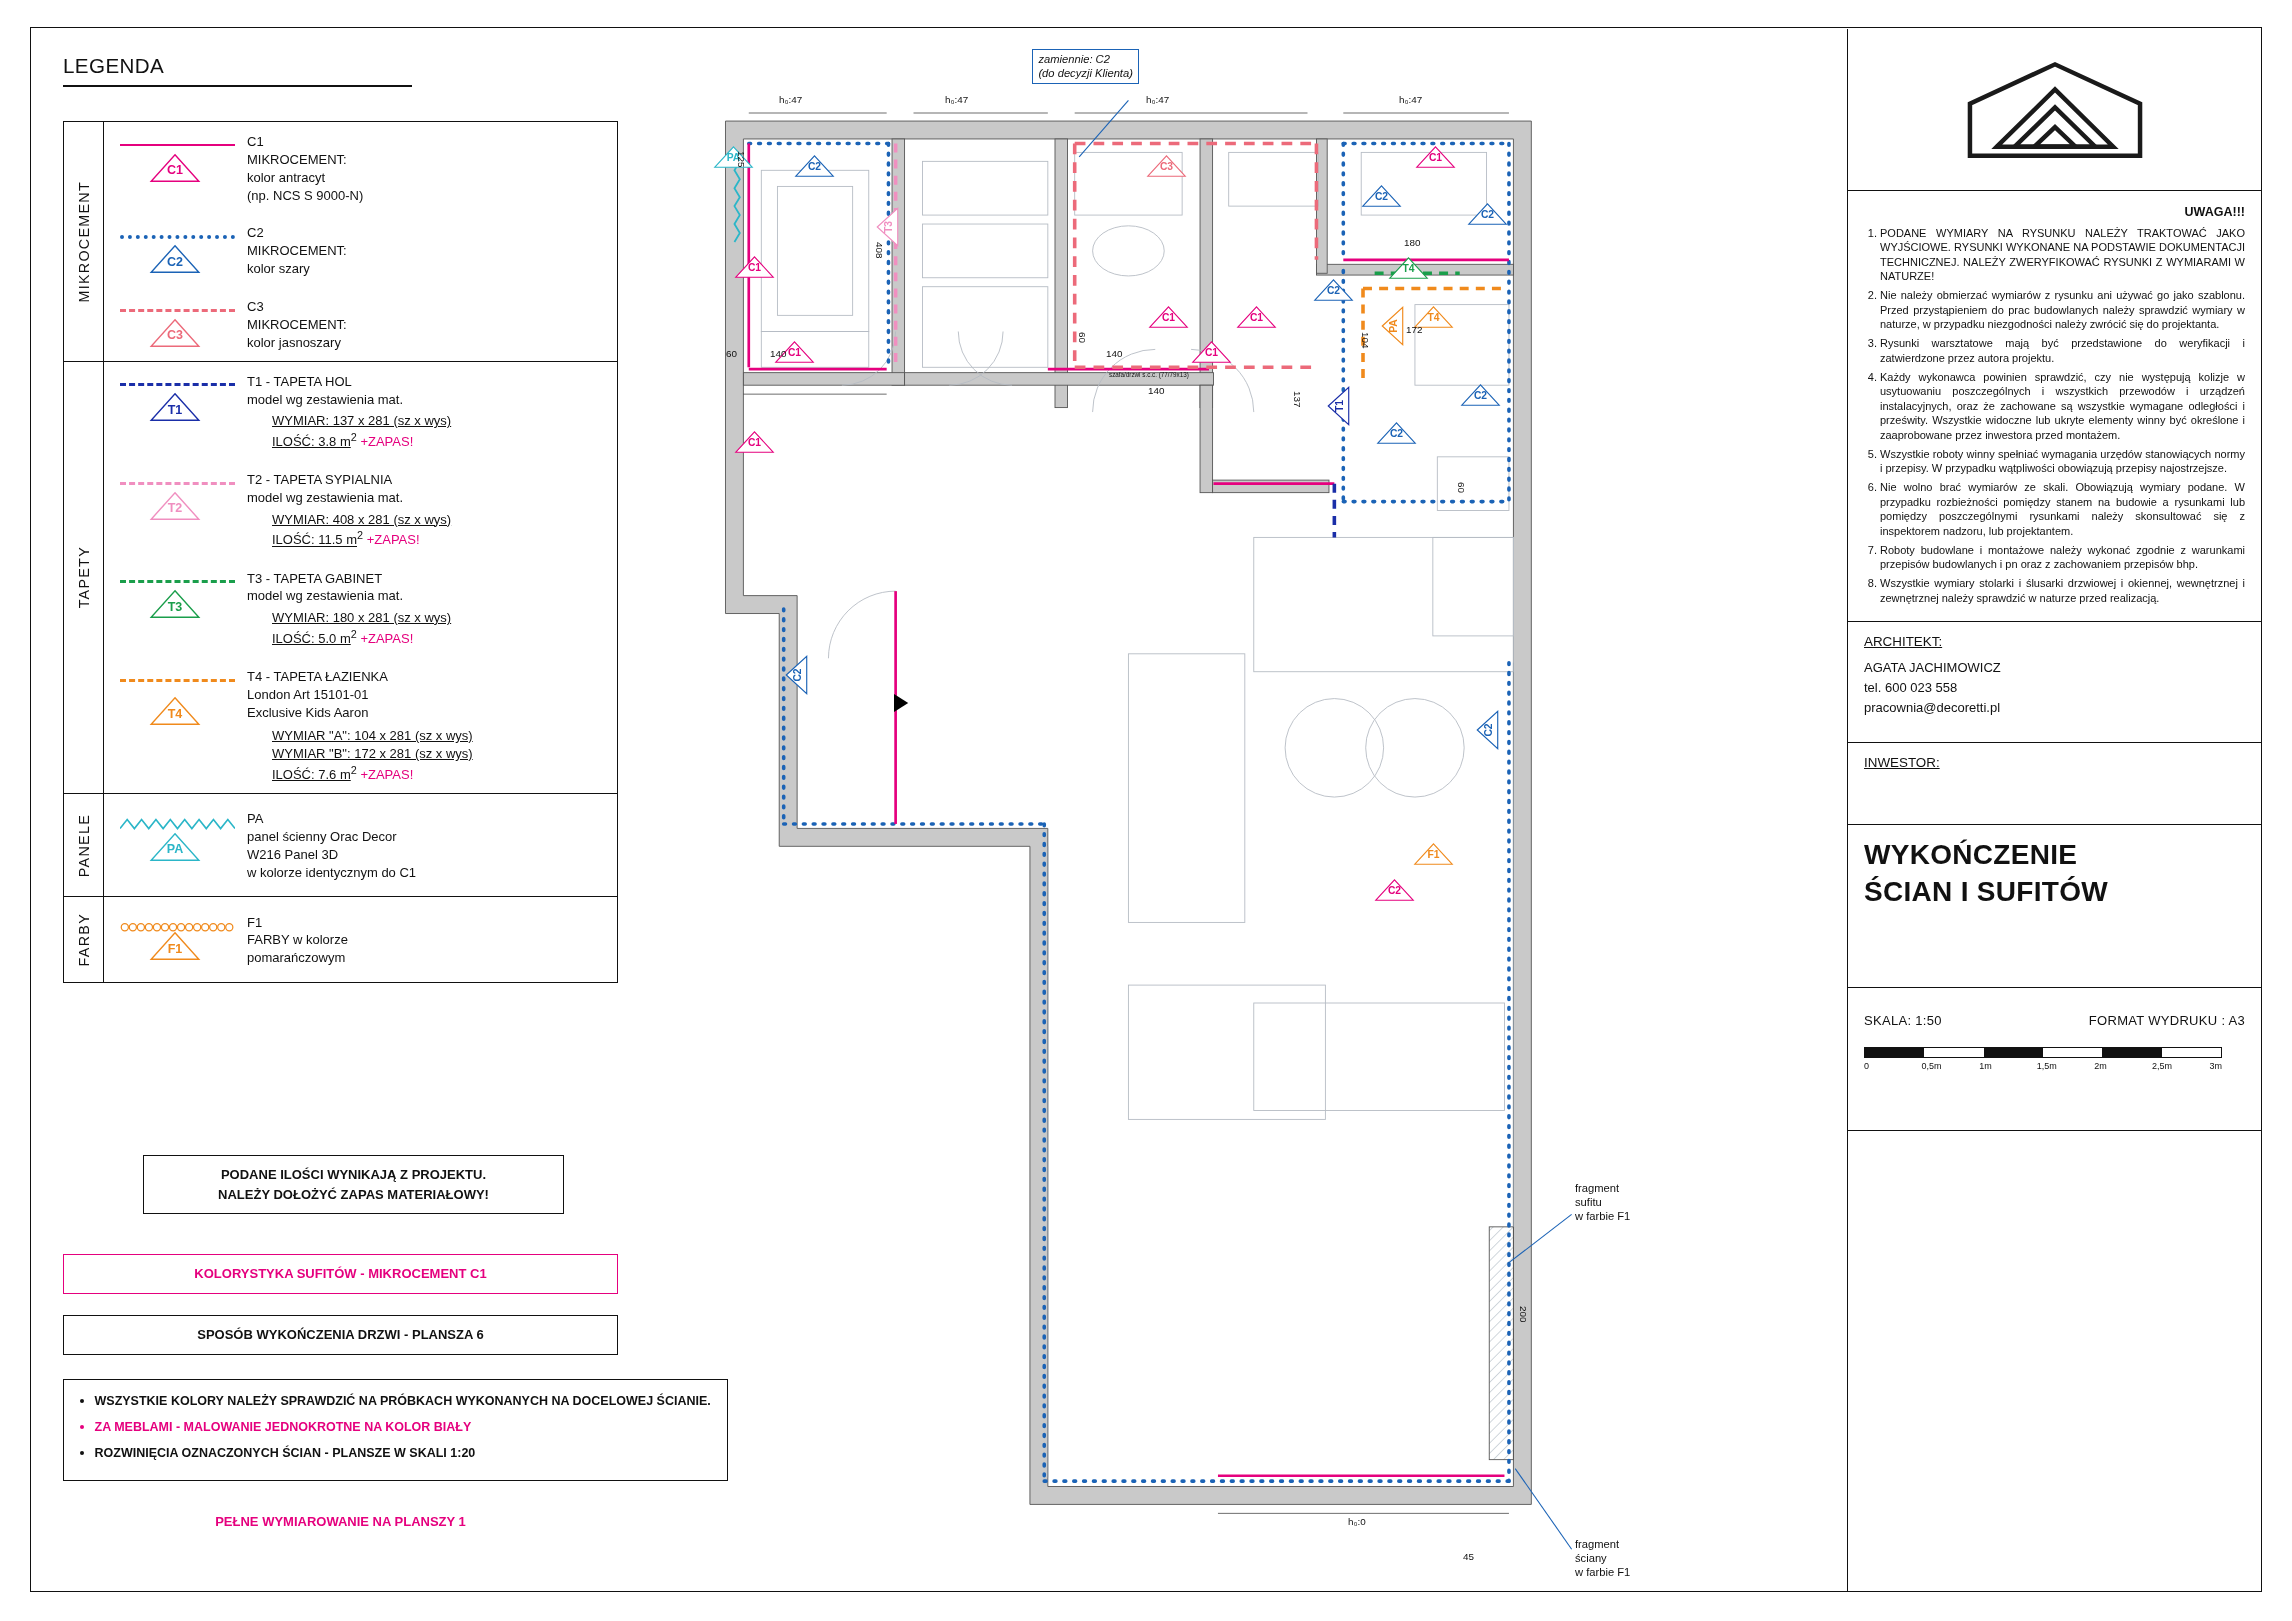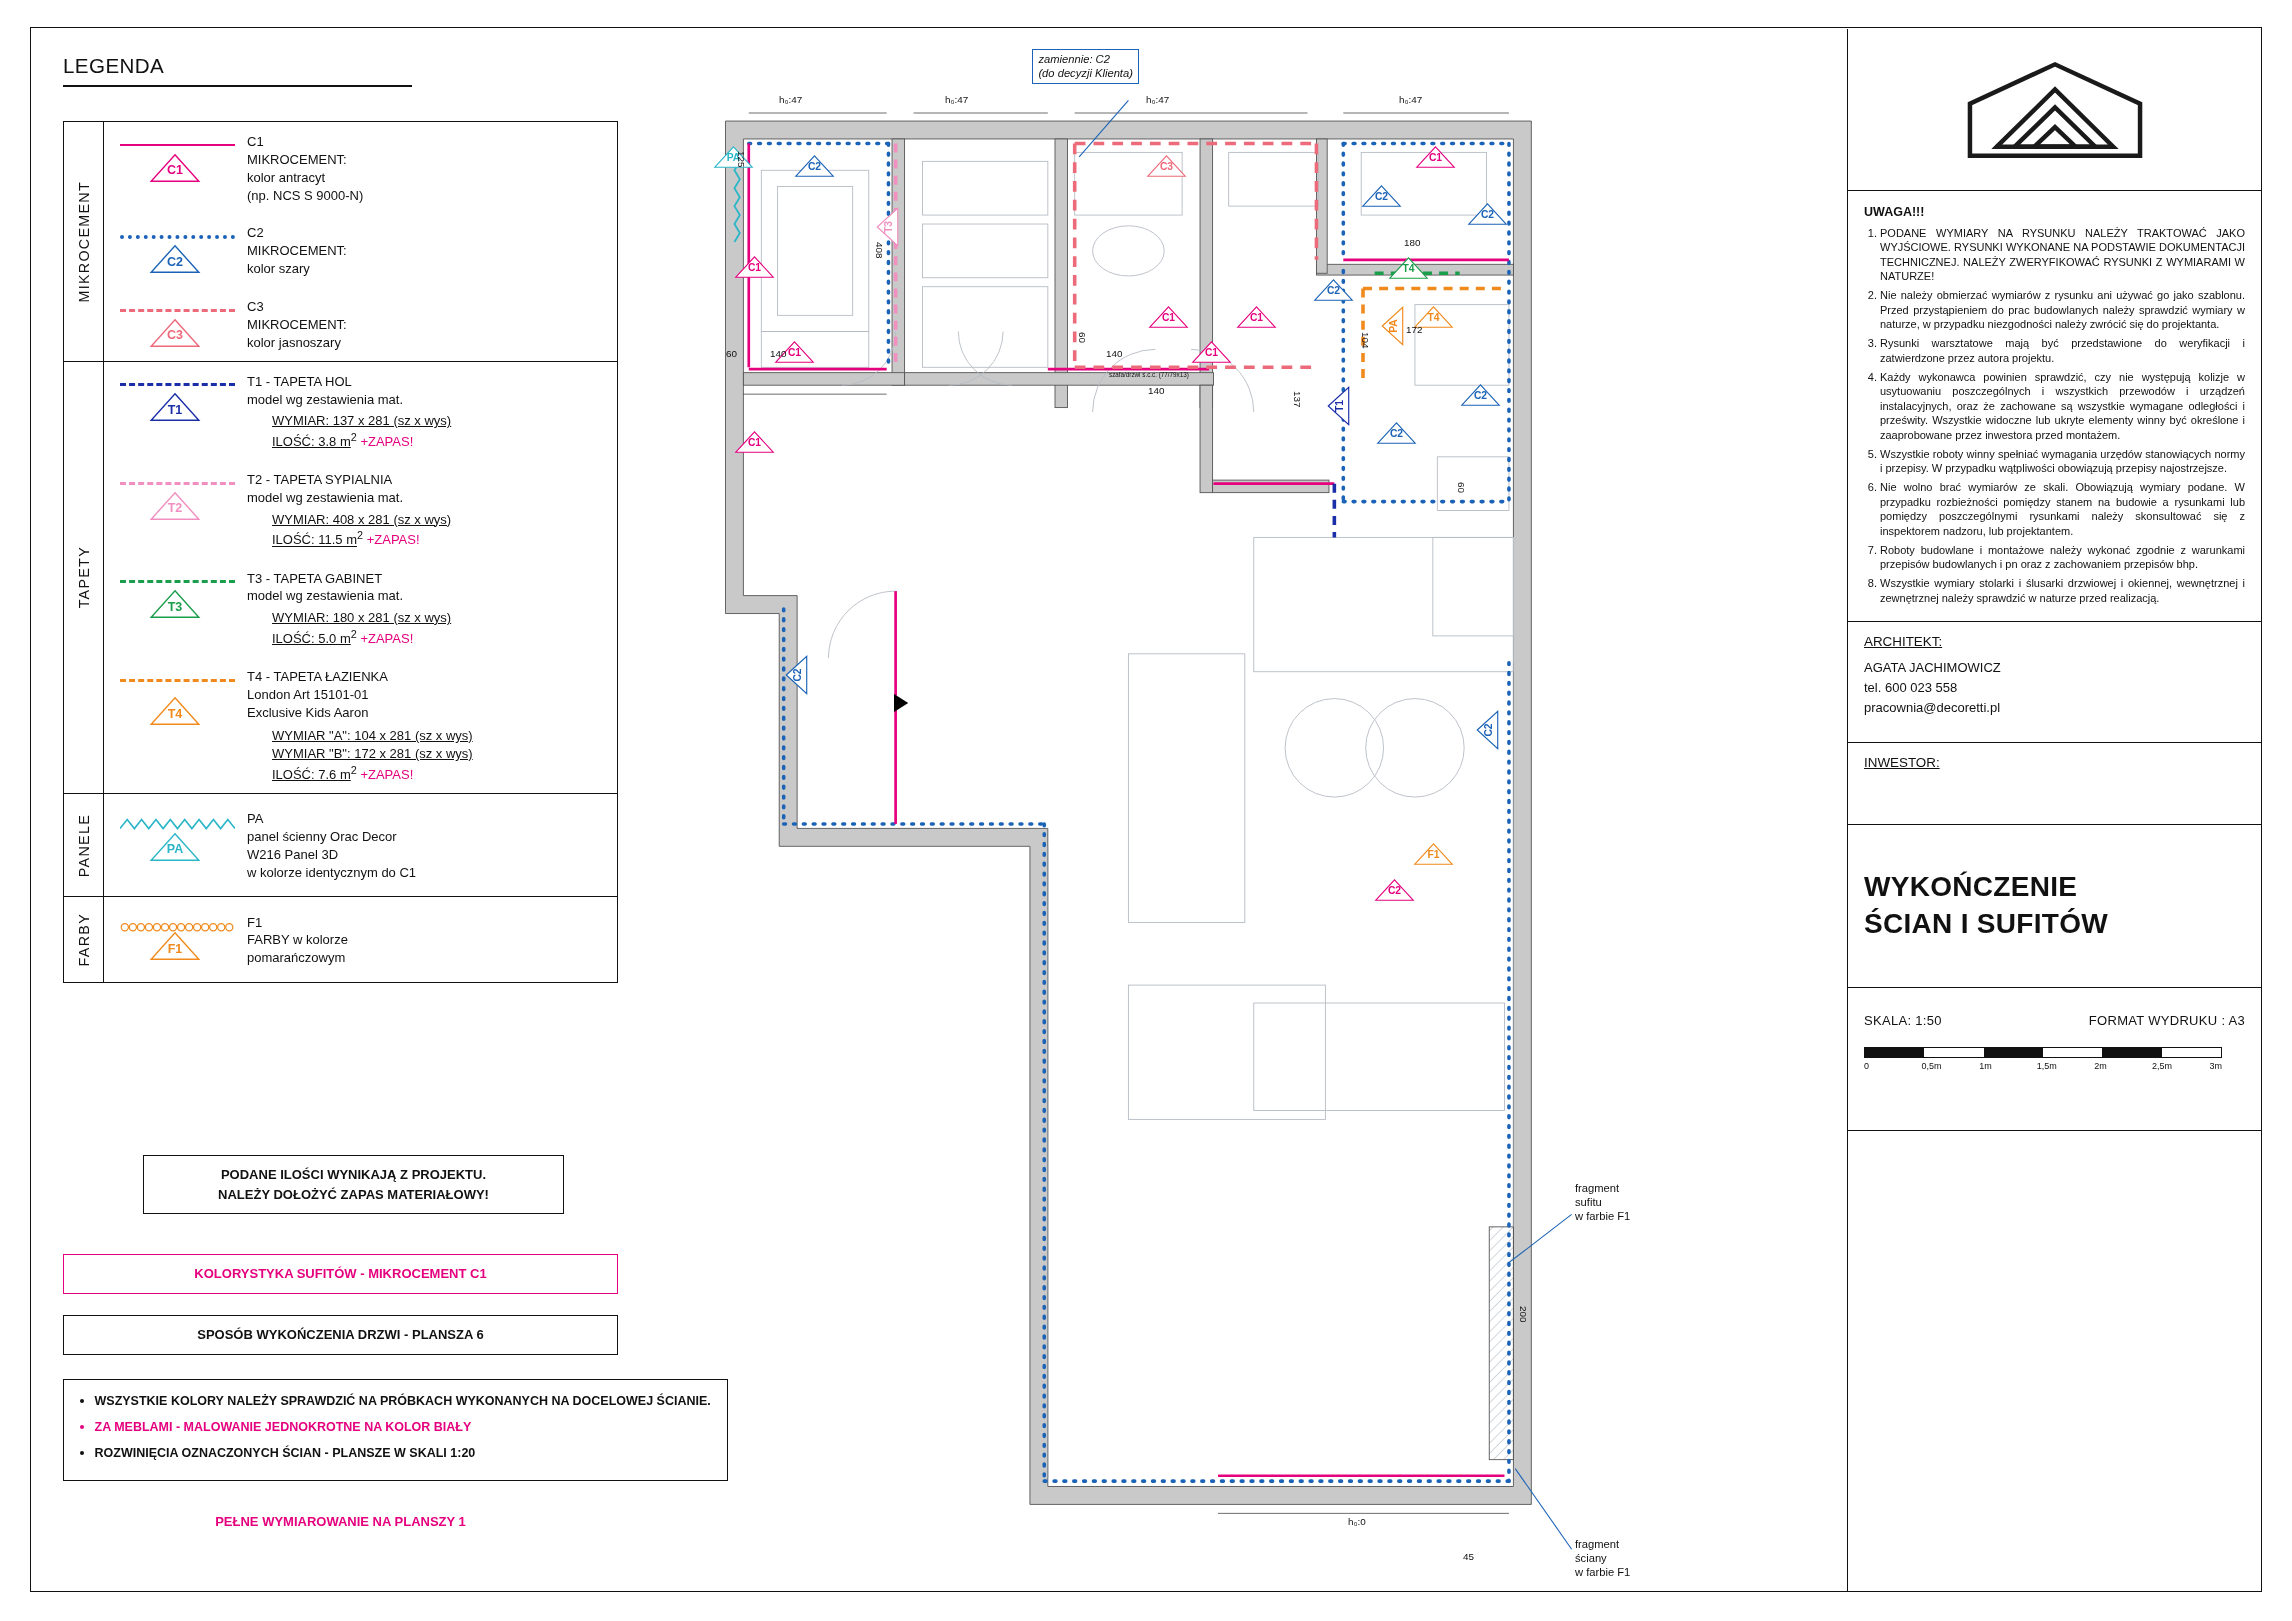--- a/index.html
+++ b/index.html
@@ -43,21 +43,21 @@
   .bullets ul{margin:0;padding-left:18px;}
   .bullets li{font-size:12.5px;font-weight:bold;line-height:1.42;margin-bottom:6.3px;}
   .bullets li.pink{color:#e5007e;}
   .bullets li::marker{font-size:13.4px;}
   .full-dim{position:absolute;left:63px;top:1514px;width:555px;text-align:center;font-size:13px;font-weight:bold;color:#e5007e;}
 
   
   .right{position:absolute;right:32px;top:29px;width:414px;height:1562px;border-left:1.8px solid #111;box-sizing:border-box;}
   .rp-sec{border-bottom:1.3px solid #111;box-sizing:border-box;padding:12.5px 16px;}
   .logo-wrap{height:161px;display:flex;align-items:center;justify-content:center;border-bottom:1.3px solid #111;}
-  .uwaga-t{font-size:12.5px;font-weight:bold;margin-bottom:6.3px;}
+  .uwaga-t{font-size:12.5px;font-weight:bold;margin-bottom:6.3px;text-align:right;}
   .uwaga ol{margin:0;padding-left:16px;}
   .uwaga li{font-size:11px;line-height:1.32;text-align:justify;margin-bottom:4.5px;}
   .lbl-u{font-size:13.4px;text-decoration:underline;font-weight:500;}
   .sec-body{font-size:13px;line-height:1.55;margin-top:9px;}
   .title-big{font-size:28px;font-weight:bold;line-height:1.3;letter-spacing:0.3px;}
   .scale-row{display:flex;justify-content:space-between;font-size:13px;letter-spacing:0.3px;}
   .scalebar{margin-top:19.7px;}
   .sb-bar{display:flex;height:10.7px;width:358px;border:0.9px solid #111;box-sizing:border-box;}
   .sb-bar div{flex:1;}
   .sb-ticks{display:flex;width:358px;margin-top:2.7px;}
@@ -690,21 +690,21 @@
         <div>tel. 600 023 558</div>
         <div>pracownia@decoretti.pl</div>
       </div>
     </div>
 
     <div class="rp-sec" style="height:82px">
       <div class="lbl-u">INWESTOR:</div>
     </div>
 
 
-    <div class="rp-sec" style="height:163px;display:flex;align-items:center">
+    <div class="rp-sec" style="height:163px;display:flex;">
       <div class="title-big">
         <div>WYKOŃCZENIE</div>
         <div>ŚCIAN I SUFITÓW</div>
       </div>
     </div>
 
     <div class="rp-sec" style="height:143px">
       <div class="scale-row" style="margin-top:12.5px">
         <span>SKALA: 1:50</span>
         <span>FORMAT WYDRUKU : A3</span>

